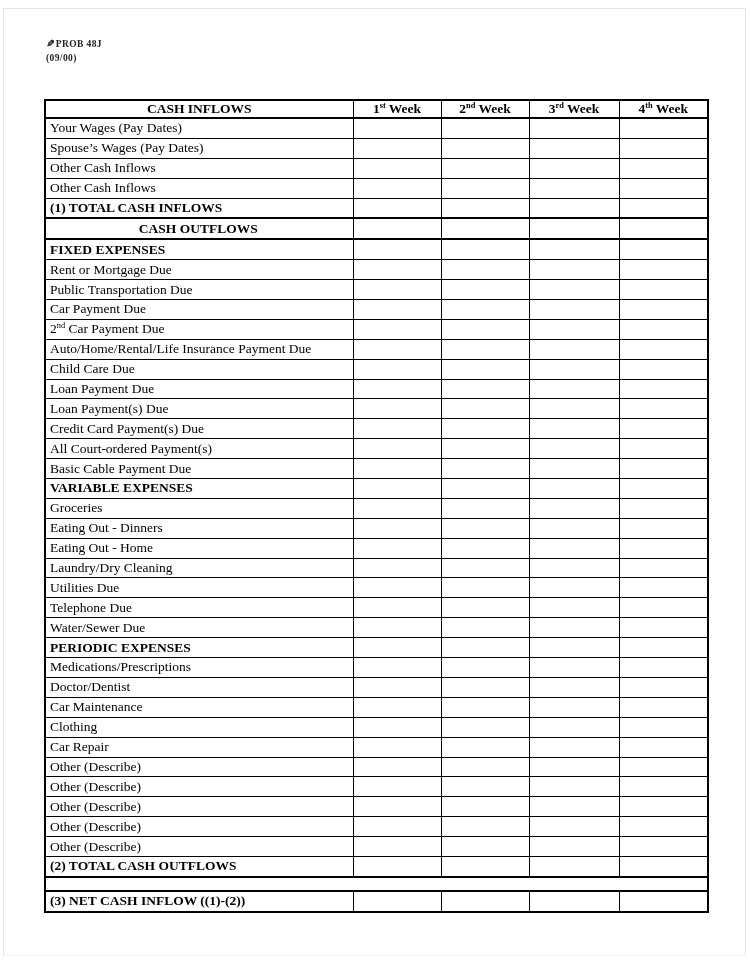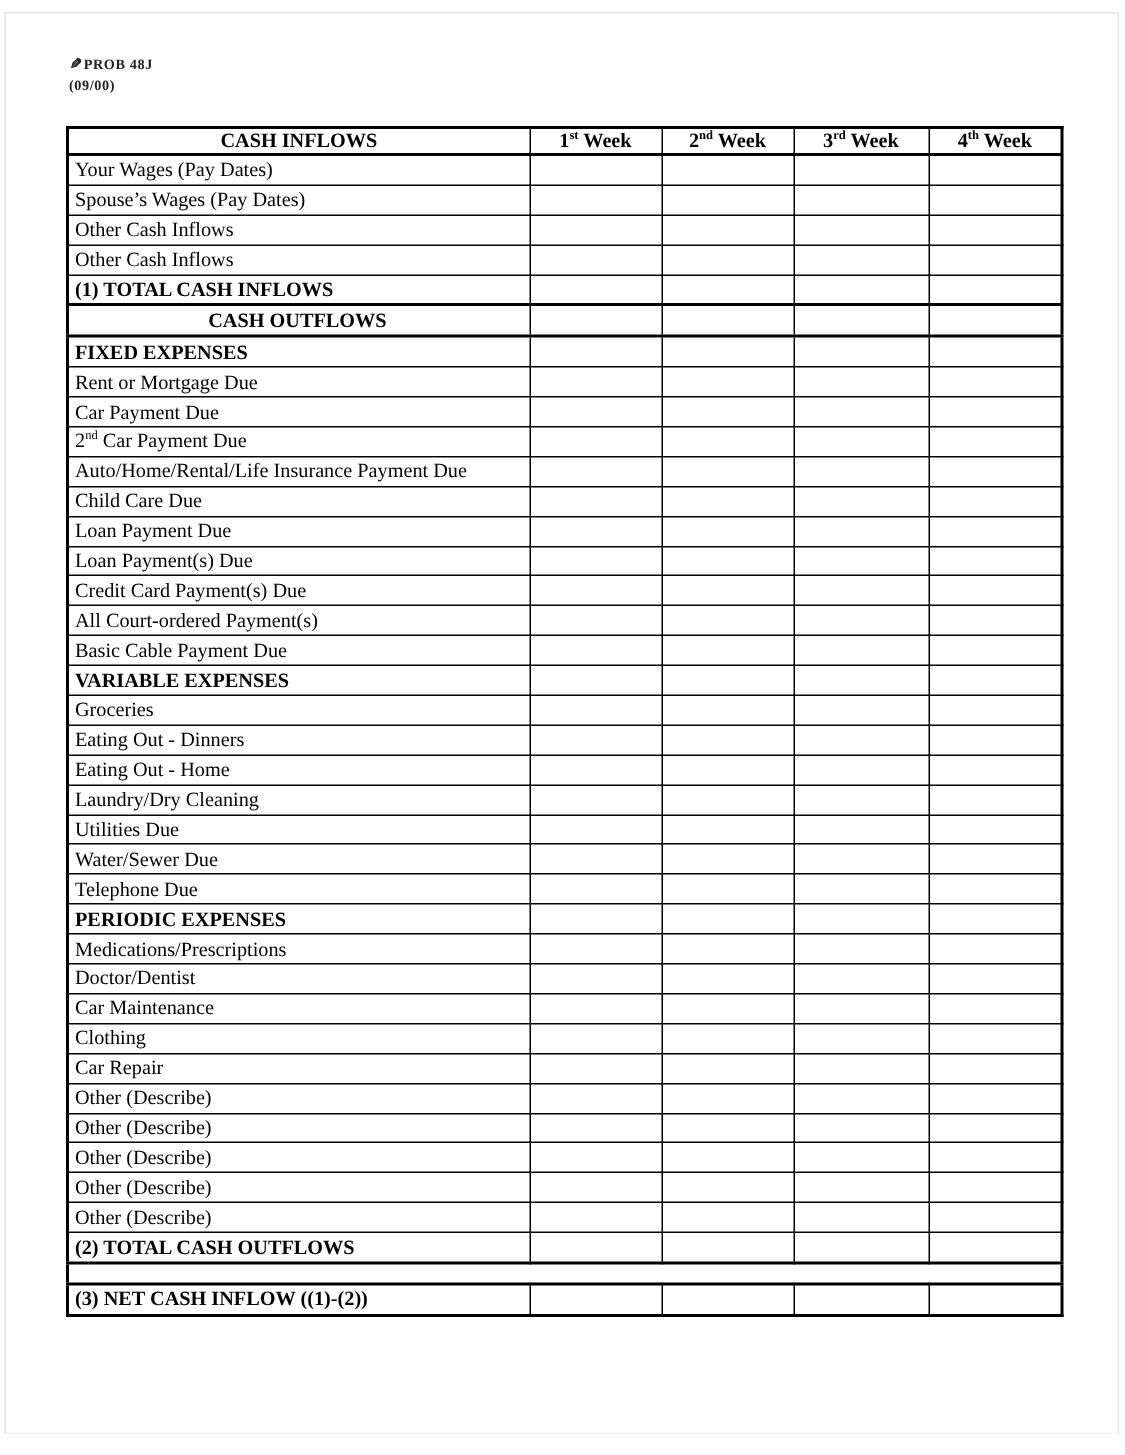--- a/index.html
+++ b/index.html
@@ -54,21 +54,21 @@
     left: 0;
     width: 750px;
     margin: 0;
     text-align: center;
     font-size: 16.5px;
     font-weight: bold;
     letter-spacing: 1.1px;
   }
   table.worksheet {
     position: absolute;
-    top: 84px;
+    top: 99px;
     left: 44px;
     border-collapse: collapse;
     table-layout: fixed;
     border: 2px solid #000;
   }
   .worksheet th,
   .worksheet td {
     border: 1px solid #000;
     overflow: hidden;
     white-space: nowrap;
@@ -194,20 +194,27 @@
           <td class="week"></td>
         </tr>
         <tr class="item">
           <td class="label">Rent or Mortgage Due</td>
           <td class="week"></td>
           <td class="week"></td>
           <td class="week"></td>
           <td class="week"></td>
         </tr>
         <tr class="item">
+          <td class="label">Public Transportation Due</td>
+          <td class="week"></td>
+          <td class="week"></td>
+          <td class="week"></td>
+          <td class="week"></td>
+        </tr>
+        <tr class="item">
           <td class="label">Car Payment Due</td>
           <td class="week"></td>
           <td class="week"></td>
           <td class="week"></td>
           <td class="week"></td>
         </tr>
         <tr class="item">
           <td class="label"><span>2</span><sup>nd</sup><span> Car Payment Due</span></td>
           <td class="week"></td>
           <td class="week"></td>
@@ -299,28 +306,28 @@
           <td class="week"></td>
         </tr>
         <tr class="item">
           <td class="label">Utilities Due</td>
           <td class="week"></td>
           <td class="week"></td>
           <td class="week"></td>
           <td class="week"></td>
         </tr>
         <tr class="item">
+          <td class="label">Telephone Due</td>
+          <td class="week"></td>
+          <td class="week"></td>
+          <td class="week"></td>
+          <td class="week"></td>
+        </tr>
+        <tr class="item">
           <td class="label">Water/Sewer Due</td>
-          <td class="week"></td>
-          <td class="week"></td>
-          <td class="week"></td>
-          <td class="week"></td>
-        </tr>
-        <tr class="item">
-          <td class="label">Telephone Due</td>
           <td class="week"></td>
           <td class="week"></td>
           <td class="week"></td>
           <td class="week"></td>
         </tr>
         <tr class="section">
           <td class="label">PERIODIC EXPENSES</td>
           <td class="week"></td>
           <td class="week"></td>
           <td class="week"></td>

